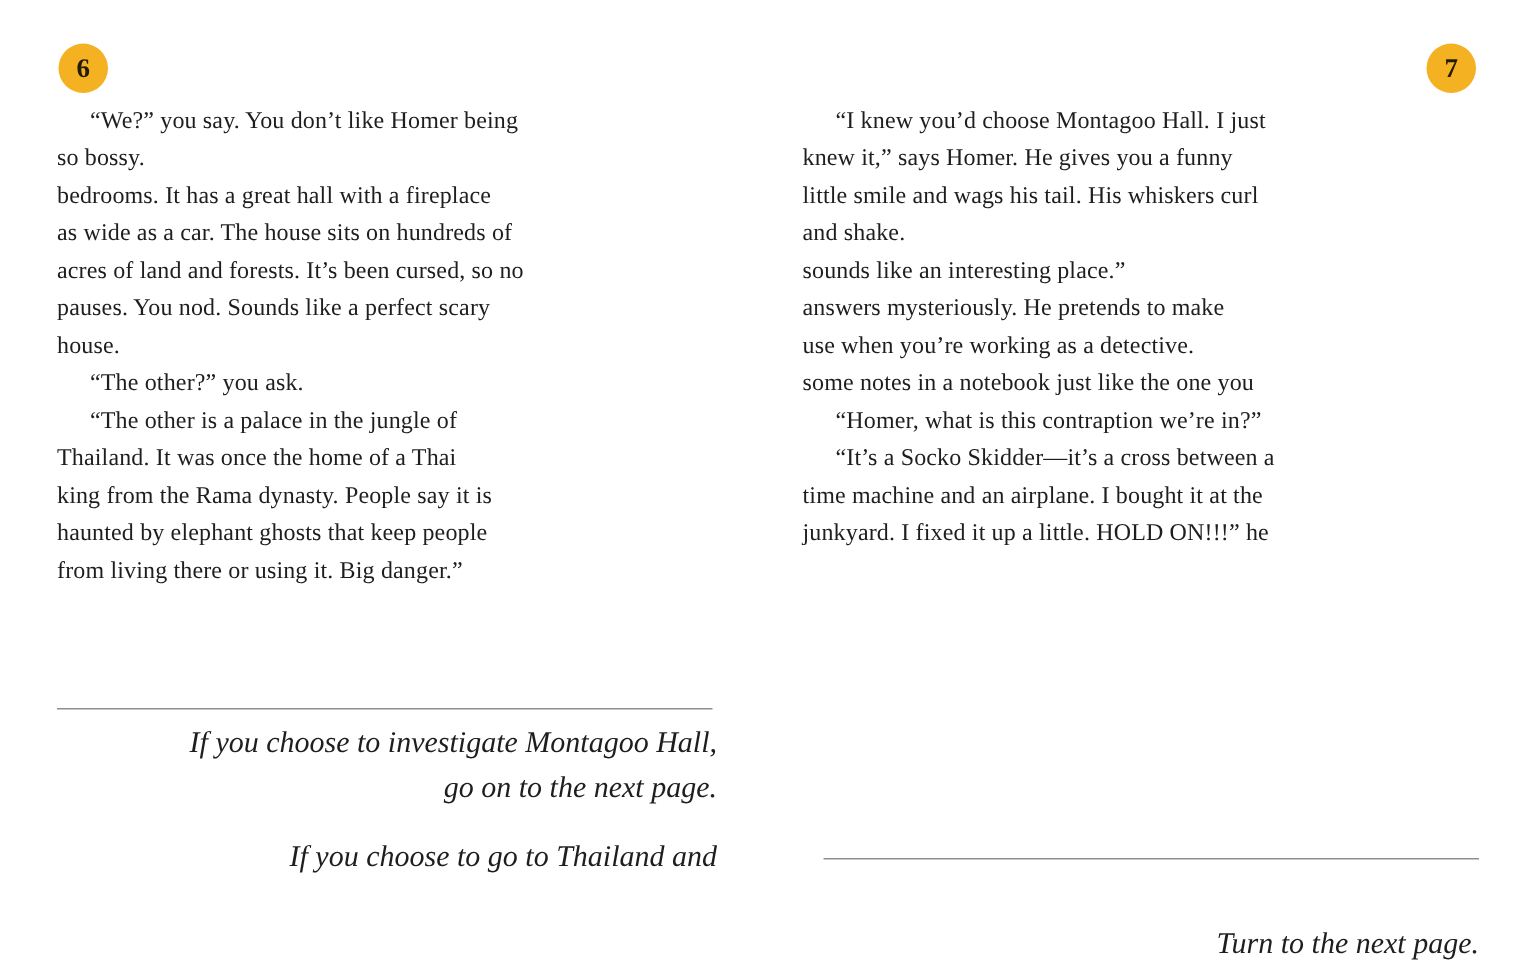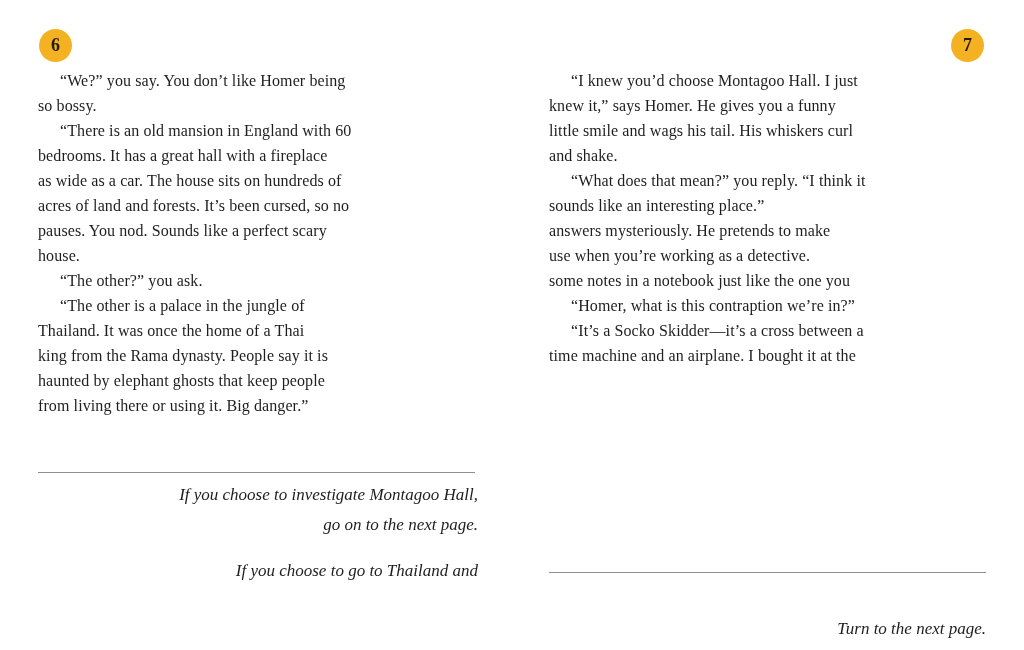--- a/index.html
+++ b/index.html
@@ -34,21 +34,21 @@
     font-weight: bold;
   }
   .badge-left  { left: 39px;  top: 29px; }
   .badge-right { left: 951px; top: 29px; }
   .column {
     position: absolute;
     top: 68px;
     width: 442px;
   }
   .column-left  { left: 38px; }
-  .column-right { left: 549px; }
+  .column-right { left: 535px; }
   .line {
     font-size: 16px;
     line-height: 25px;
     white-space: nowrap;
     letter-spacing: 0.1px;
   }
   .line.first { padding-left: 22px; }
   .divider {
     position: absolute;
     height: 1px;
@@ -60,21 +60,21 @@
   .choices {
     position: absolute;
     top: 480px;
     left: 38px;
     width: 440px;
     text-align: right;
   }
   .choice-block { margin-bottom: 16px; }
   .choice-line {
     font-style: italic;
-    font-size: 17px;
+    font-size: 20px;
     line-height: 30px;
     white-space: nowrap;
   }
   .footer-right {
     position: absolute;
     top: 614px;
     left: 549px;
     width: 437px;
     text-align: right;
   }
@@ -90,21 +90,20 @@
   <div class="badge badge-right">
     <span>7</span>
   </div>
 
   <div class="column column-left">
     <div>
       <div class="line first">“We?” you say. You don’t like Homer being</div>
       <div class="line">so bossy.</div>
     </div>
     <div>
-      <div class="line first">“There is an old mansion in England with 60</div>
       <div class="line">bedrooms. It has a great hall with a fireplace</div>
       <div class="line">as wide as a car. The house sits on hundreds of</div>
       <div class="line">acres of land and forests. It’s been cursed, so no</div>
       <div class="line">pauses. You nod. Sounds like a perfect scary</div>
       <div class="line">house.</div>
     </div>
     <div>
       <div class="line first">“The other?” you ask.</div>
     </div>
     <div>
@@ -129,34 +128,34 @@
   </div>
 
   <div class="column column-right">
     <div>
       <div class="line first">“I knew you’d choose Montagoo Hall. I just</div>
       <div class="line">knew it,” says Homer. He gives you a funny</div>
       <div class="line">little smile and wags his tail. His whiskers curl</div>
       <div class="line">and shake.</div>
     </div>
     <div>
-      <div class="line first">“What does that mean?” you reply. “I think it</div>
       <div class="line">sounds like an interesting place.”</div>
     </div>
     <div>
       <div class="line">answers mysteriously. He pretends to make</div>
       <div class="line">use when you’re working as a detective.</div>
       <div class="line">some notes in a notebook just like the one you</div>
     </div>
     <div>
       <div class="line first">“Homer, what is this contraption we’re in?”</div>
     </div>
     <div>
       <div class="line first">“It’s a Socko Skidder—it’s a cross between a</div>
       <div class="line">time machine and an airplane. I bought it at the</div>
+      <div class="line">junkyard. I fixed it up a little. HOLD ON!!!” he</div>
     </div>
   </div>
 
   <div class="divider divider-right"></div>
 
   <div class="footer-right">
     <div class="choice-line">Turn to the next page.</div>
   </div>
 
 </div>

